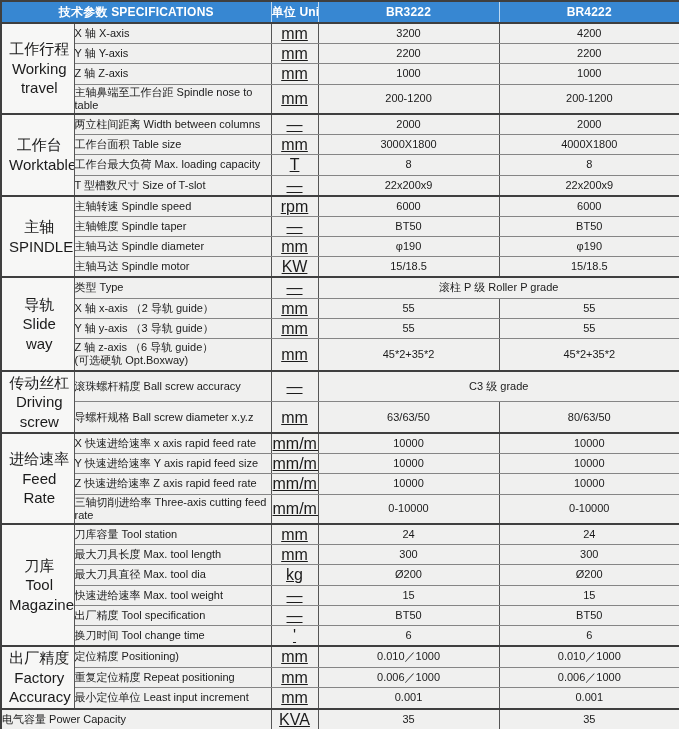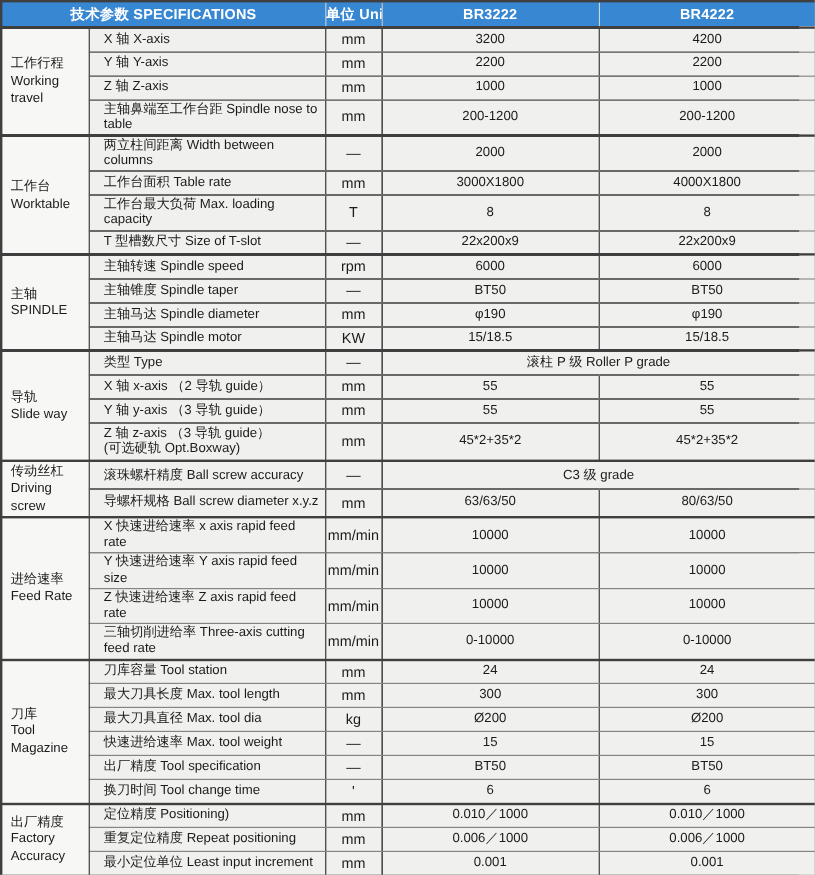--- a/index.html
+++ b/index.html
@@ -13,21 +13,21 @@
     --border-light:#858585;
     --text:#1b1b1b;
   }
   *{margin:0;padding:0;box-sizing:border-box;}
   html,body{background:#ffffff;}
   body{
     width:679px;height:729px;overflow:hidden;
     font-family:"Liberation Sans","DejaVu Sans",sans-serif;
     color:var(--text);
   }
-  .wrap{width:666px;height:729px;background:#404040;}
+  .wrap{width:666px;height:729px;background:#d946ef;}
   table{
     width:679px;height:729px;
     border-collapse:collapse;table-layout:fixed;
     border:2px solid var(--border-dark);
   }
   thead tr{height:22px;}
   thead th{
     background:var(--header-bg);
     color:var(--header-text);
     font-size:12px;font-weight:bold;
@@ -49,30 +49,30 @@
     border-bottom:1px solid var(--border-light);
     border-left:1px solid var(--border-mid);
     border-right:1px solid var(--border-mid);
     padding:1px 4px;
     overflow:hidden;
   }
   tr.group-start td{border-top:2px solid var(--border-dark);}
   td.cat{
     background:var(--cat-bg);
     white-space:pre-line;
-    text-align:left;padding-left:7px;
-    font-size:11px;line-height:1.3;
+    text-align:center;padding-left:7px;
+    font-size:15px;line-height:1.3;
   }
   td.param{
-    text-align:left;padding-left:12px;
+    text-align:left;padding-left:0;
     white-space:pre-line;
   }
   td.unit{
-    text-align:center;font-size:12px;
-    padding:0 1px;white-space:nowrap;
+    text-align:center;font-size:16px;
+    padding:0 1px;white-space:nowrap;text-decoration:underline;
   }
   td.val{text-align:center;white-space:nowrap;}
 </style>
 </head>
 <body>
 
 <div class="wrap">
   <table>
     <colgroup>
       <col style="width:73px">
@@ -119,21 +119,21 @@
         </tr>
         <tr class="group-start">
           <td class="cat" rowspan="4">工作台
 Worktable</td>
           <td class="param">两立柱间距离 Width between columns</td>
           <td class="unit">—</td>
           <td class="val">2000</td>
           <td class="val">2000</td>
         </tr>
         <tr>
-          <td class="param">工作台面积  Table rate</td>
+          <td class="param">工作台面积  Table size</td>
           <td class="unit">mm</td>
           <td class="val">3000X1800</td>
           <td class="val">4000X1800</td>
         </tr>
         <tr>
           <td class="param">工作台最大负荷 Max. loading capacity</td>
           <td class="unit">T</td>
           <td class="val">8</td>
           <td class="val">8</td>
         </tr>
@@ -182,21 +182,21 @@
           <td class="val">55</td>
           <td class="val">55</td>
         </tr>
         <tr>
           <td class="param">Y 轴 y-axis  （3 导轨 guide）</td>
           <td class="unit">mm</td>
           <td class="val">55</td>
           <td class="val">55</td>
         </tr>
         <tr class="tall">
-          <td class="param">Z 轴 z-axis  （3 导轨 guide）
+          <td class="param">Z 轴 z-axis  （6 导轨 guide）
 (可选硬轨 Opt.Boxway)</td>
           <td class="unit">mm</td>
           <td class="val">45*2+35*2</td>
           <td class="val">45*2+35*2</td>
         </tr>
         <tr class="group-start">
           <td class="cat" rowspan="2">传动丝杠
 Driving
 screw</td>
           <td class="param">滚珠螺杆精度 Ball screw accuracy</td>

